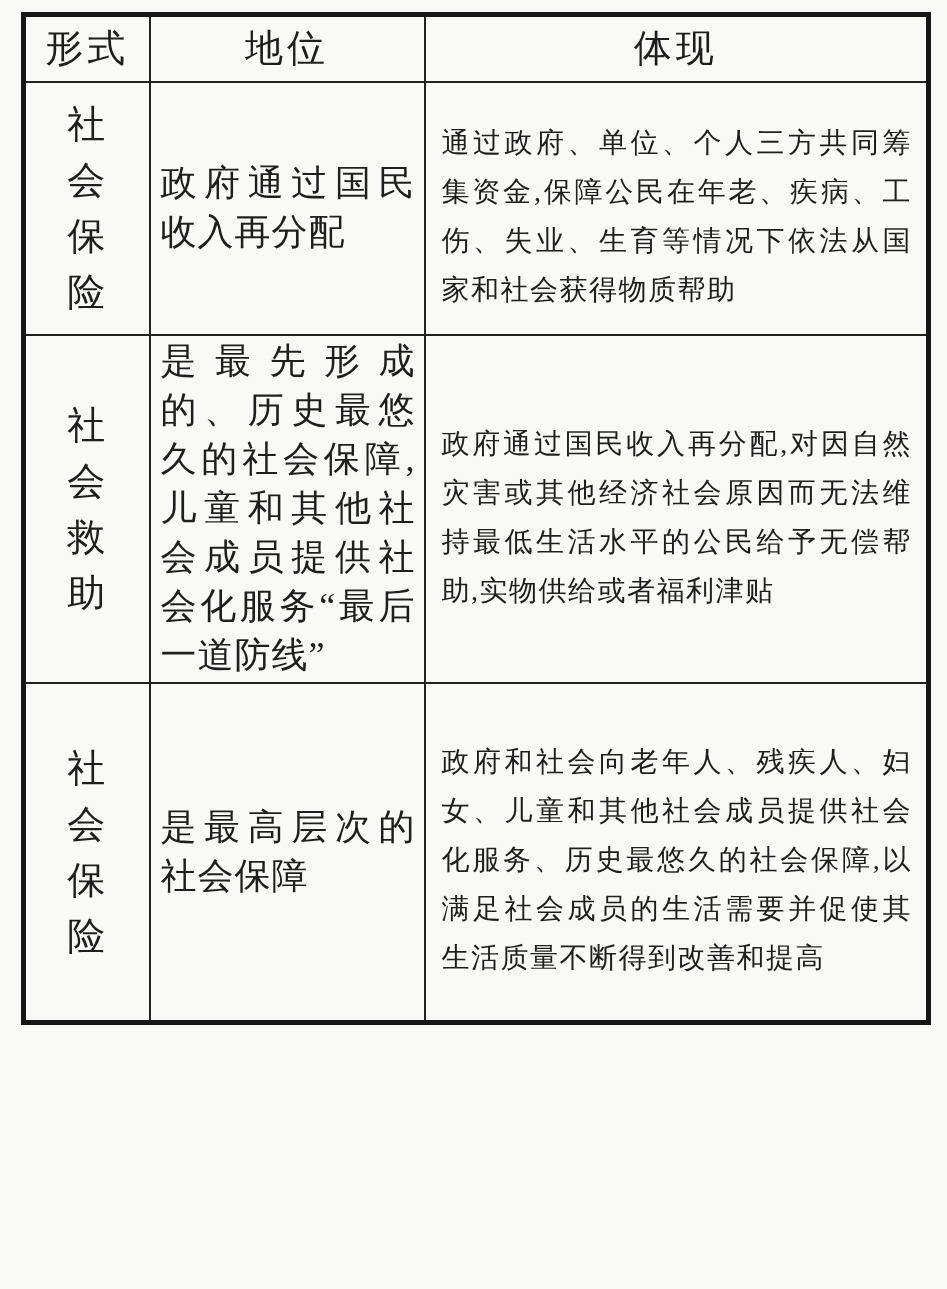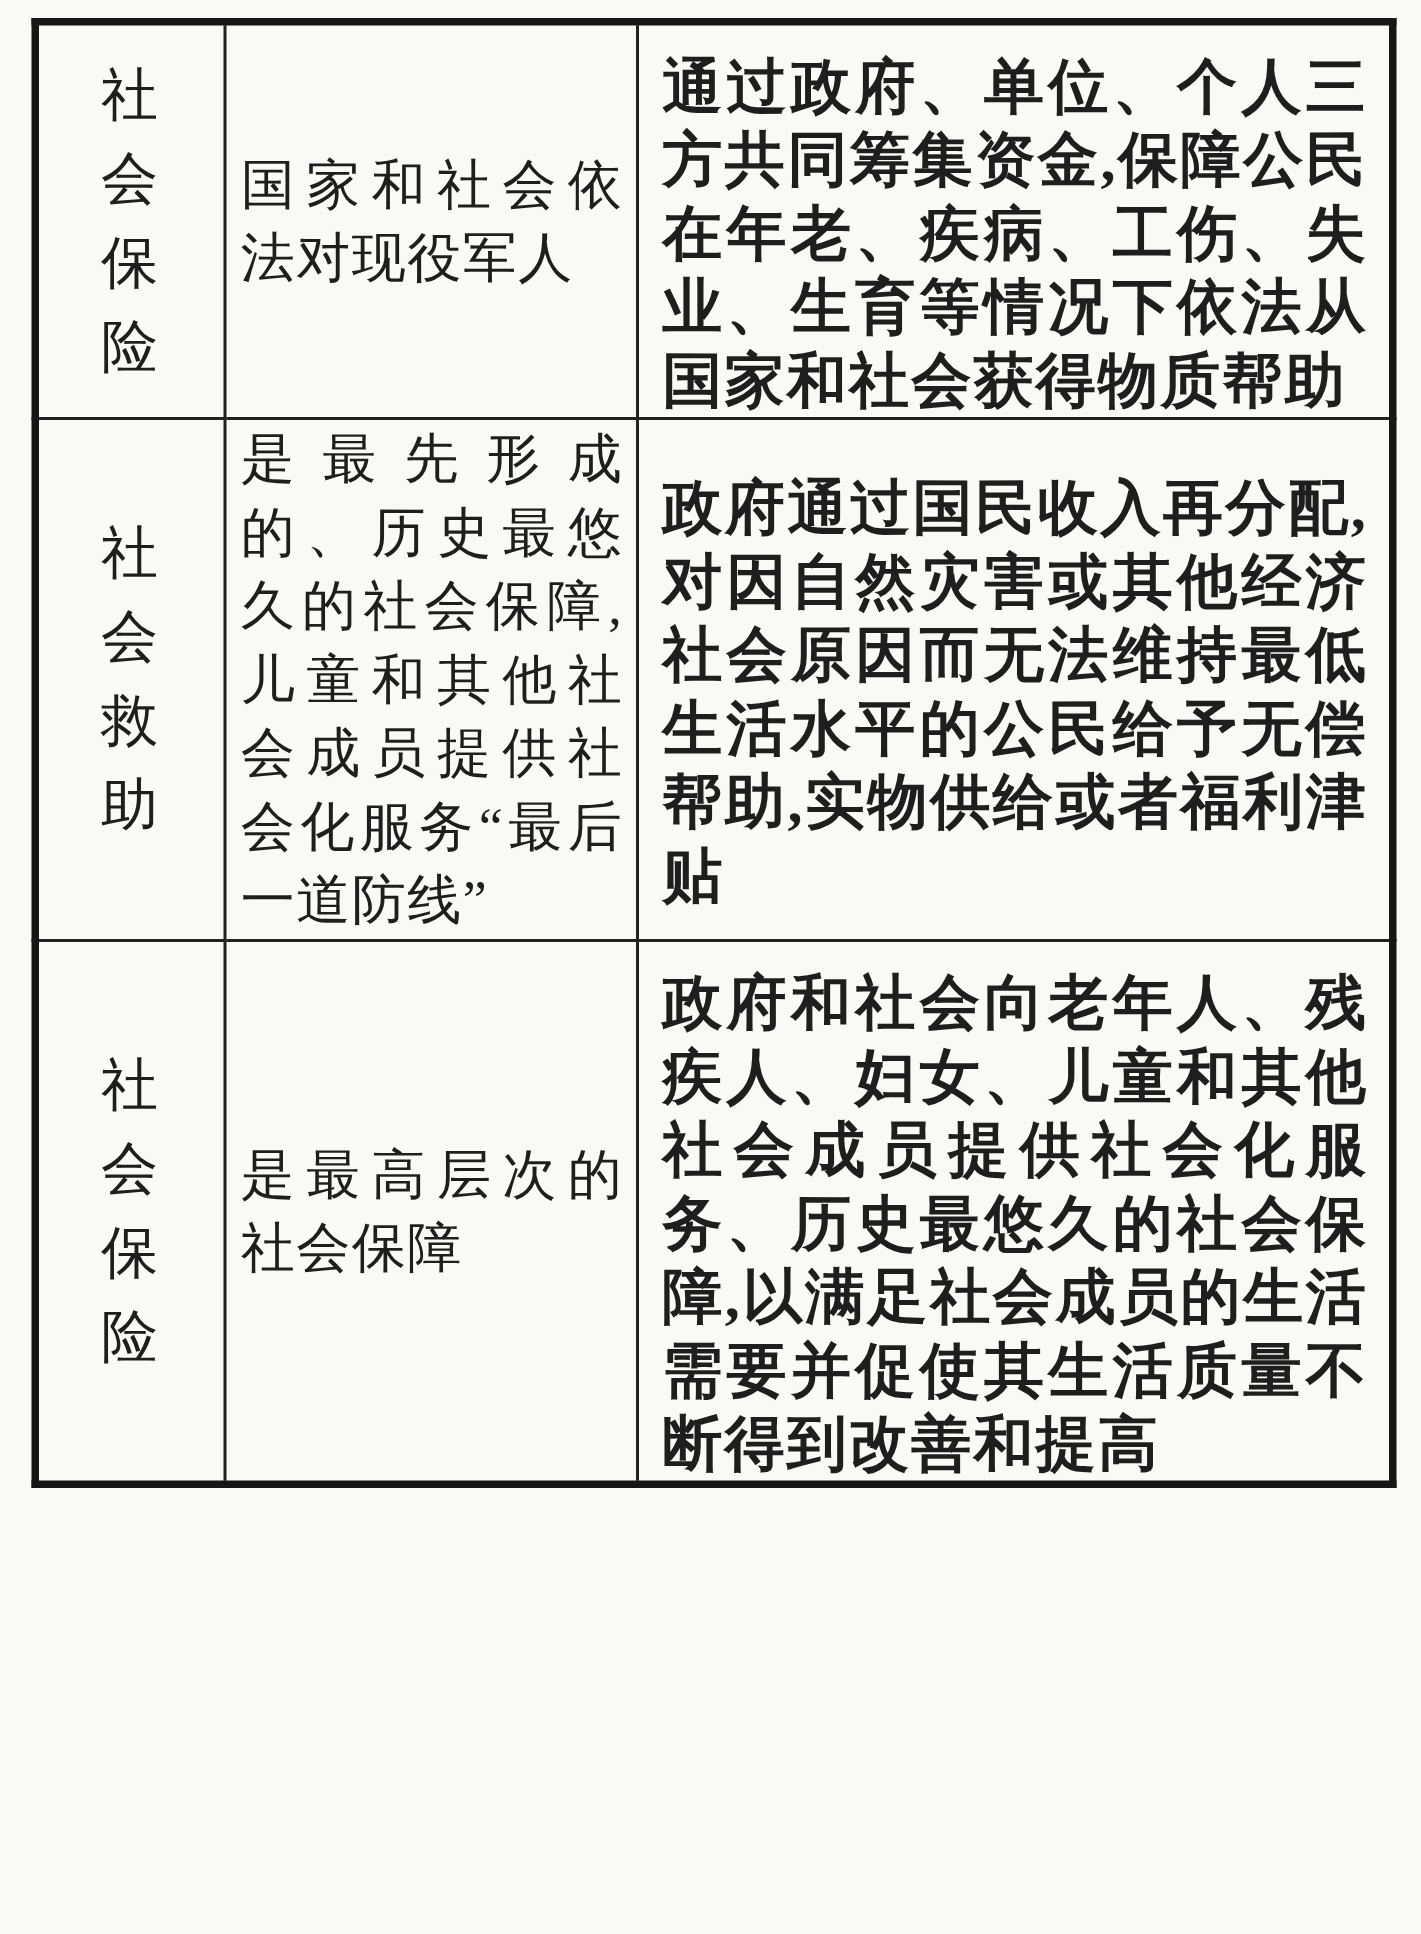--- a/index.html
+++ b/index.html
@@ -55,43 +55,47 @@
   td.status {
     font-size: 36px;
     line-height: 49px;
     text-align: justify;
     text-justify: inter-ideograph;
     letter-spacing: 1px;
     padding: 0 8px 0 10px;
     word-break: break-all;
   }
   td.embody {
-    font-size: 40px;
+    font-size: 28px;
     line-height: 49px;
     text-align: justify;
     text-justify: inter-ideograph;
     letter-spacing: 1.5px;
     padding: 16px 14px 0 16px;
     word-break: break-all;
-    font-weight: bold;
   }
 </style>
 </head>
 <body>
 
 <table class="ss-table">
   <colgroup>
     <col class="c1">
     <col class="c2">
     <col class="c3">
   </colgroup>
   <tbody>
+    <tr class="hrow">
+      <th class="hcell">形式</th>
+      <th class="hcell">地位</th>
+      <th class="hcell">体现</th>
+    </tr>
     <tr class="row1">
       <td class="form">社会保险</td>
-      <td class="status">国家和社会依法对现役军人</td>
+      <td class="status">政府通过国民收入再分配</td>
       <td class="embody">通过政府、单位、个人三方共同筹集资金,保障公民在年老、疾病、工伤、失业、生育等情况下依法从国家和社会获得物质帮助</td>
     </tr>
     <tr class="row2">
       <td class="form">社会救助</td>
       <td class="status">是最先形成的、历史最悠久的社会保障,儿童和其他社会成员提供社会化服务“最后一道防线”</td>
       <td class="embody">政府通过国民收入再分配,对因自然灾害或其他经济社会原因而无法维持最低生活水平的公民给予无偿帮助,实物供给或者福利津贴</td>
     </tr>
     <tr class="row3">
       <td class="form">社会保险</td>
       <td class="status">是最高层次的社会保障</td>

